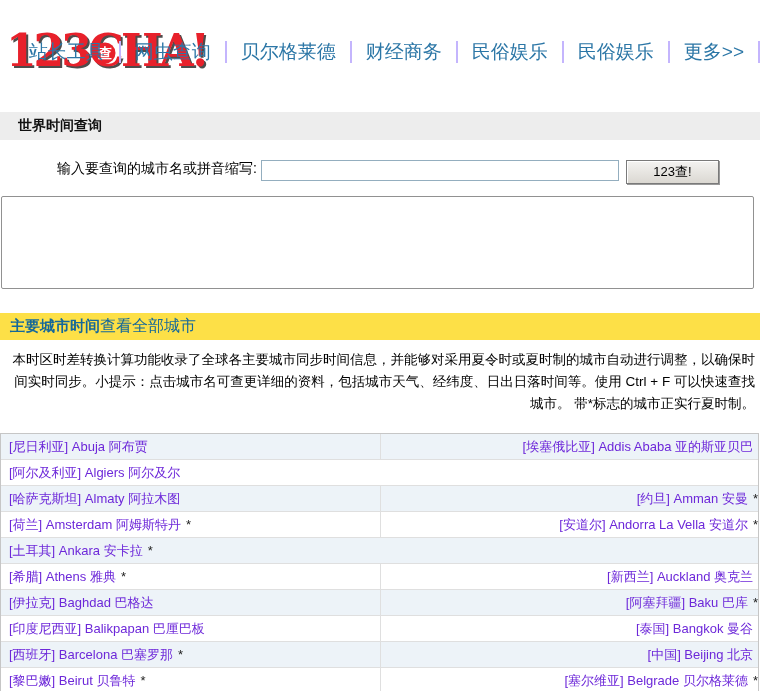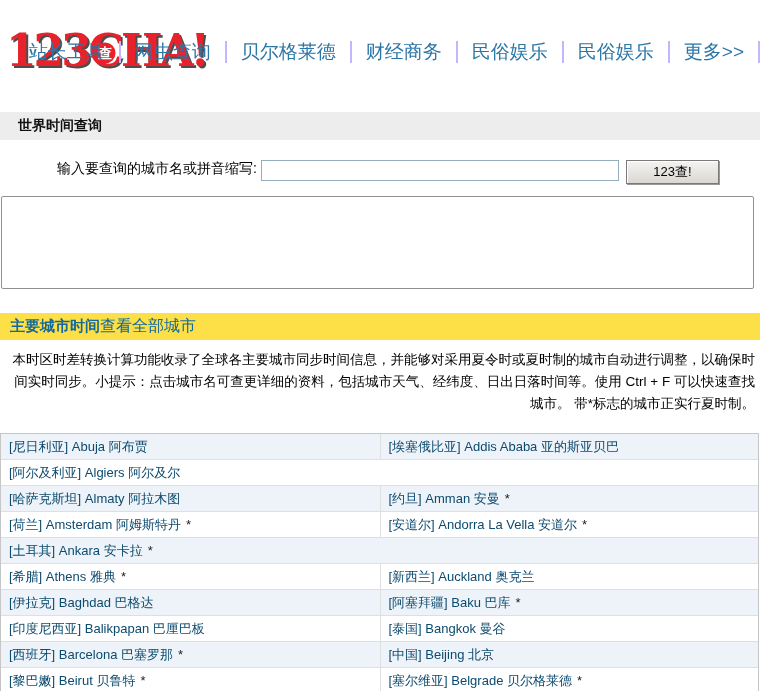--- a/index.html
+++ b/index.html
@@ -93,22 +93,22 @@
     position:absolute; left:0; top:433px; width:759px;
     border:1px solid #c6c6c6; background:#fff;
   }
   .c-row { display:flex; border-bottom:1px solid #dfdfdf; height:26px; }
   .c-row:nth-child(odd) { background:#edf3f8; }
   .c-row:last-child { border-bottom:none; }
   .c-cell {
     flex:1 1 50%; line-height:26px; padding-left:8px; font-size:13px;
     white-space:nowrap; overflow:hidden; cursor:pointer;
   }
-  .c-cell + .c-cell { border-left:1px solid #dfdfdf; }
-  .c-cell .city-link { color:#0c4a6e; text-decoration:none; }
+  .c-cell + .c-cell { border-left:1px solid #dfdfdf;text-align:right; }
+  .c-cell .city-link { color:#6d28d9; text-decoration:none; }
   .c-cell .dst-star { color:#222; margin-left:5px; font-size:13px; }
 </style>
 </head>
 <body>
 
 <div class="page">
 
   <div class="logo">
     <span>123</span><span class="logo-c"><span>C</span><span class="inner">查</span></span><span>HA!</span>
   </div>

